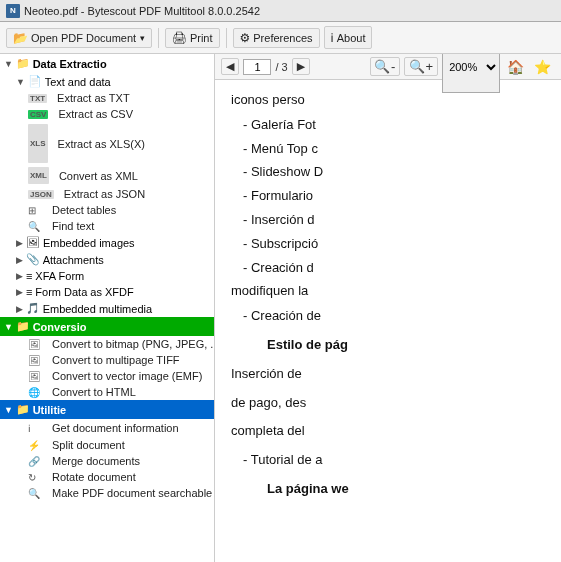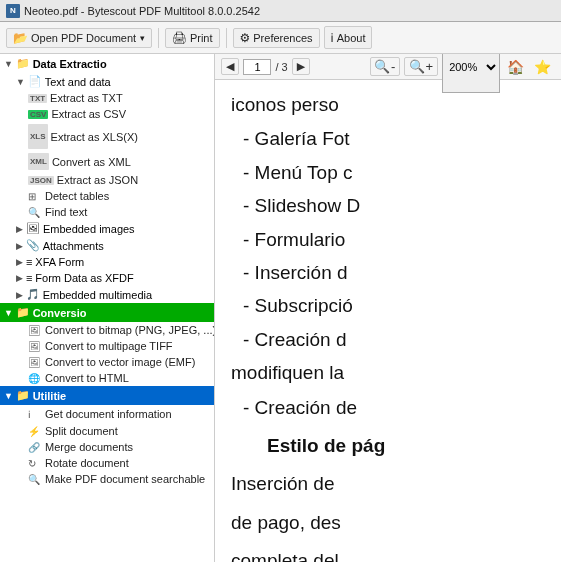--- a/index.html
+++ b/index.html
@@ -123,21 +123,21 @@
       color: #555;
     }
 
     .tree-item {
       display: flex;
       align-items: center;
       padding: 2px 4px 2px 28px;
       font-size: 11px;
       color: #222;
       cursor: pointer;
-      gap: 3px;
+      gap: 10px;
       white-space: nowrap;
     }
 
     .tree-item .item-icon {
       font-size: 10px;
       color: #555;
       min-width: 14px;
     }
 
     
@@ -222,21 +222,21 @@
       font-size: 14px;
       color: #444;
       padding: 1px 3px;
     }
 
     
     .pdf-content {
       flex: 1;
       padding: 10px 16px;
       overflow-y: auto;
-      font-size: 19px;
+      font-size: 13px;
       color: #111;
       line-height: 1.6;
     }
     .pdf-text-line {
       margin-bottom: 4px;
     }
     .pdf-text-bold {
       font-weight: bold;
       margin-left: 36px;
     }
@@ -305,21 +305,21 @@
 
     <div class="tree-item">
       <span class="item-icon" style="font-size:8px;font-weight:bold;color:#555;background:#ddd;padding:0 2px;border-radius:1px;">TXT</span>
       <span>Extract as TXT</span>
     </div>
     <div class="tree-item">
       <span class="item-icon" style="font-size:8px;font-weight:bold;color:#555;background:#22c55e;padding:0 2px;border-radius:1px;">CSV</span>
       <span>Extract as CSV</span>
     </div>
     <div class="tree-item">
-      <span class="item-icon" style="font-size:8px;font-weight:bold;color:#555;background:#ddd;padding:8px 2px;border-radius:1px;">XLS</span>
+      <span class="item-icon" style="font-size:8px;font-weight:bold;color:#555;background:#ddd;padding:15px 2px;border-radius:1px;">XLS</span>
       <span>Extract as XLS(X)</span>
     </div>
     <div class="tree-item">
       <span class="item-icon" style="font-size:8px;font-weight:bold;color:#555;background:#ddd;padding:4px 2px;border-radius:1px;">XML</span>
       <span>Convert as XML</span>
     </div>
     <div class="tree-item">
       <span class="item-icon" style="font-size:8px;font-weight:bold;color:#555;background:#ddd;padding:0 2px;border-radius:1px;">JSON</span>
       <span>Extract as JSON</span>
     </div>

